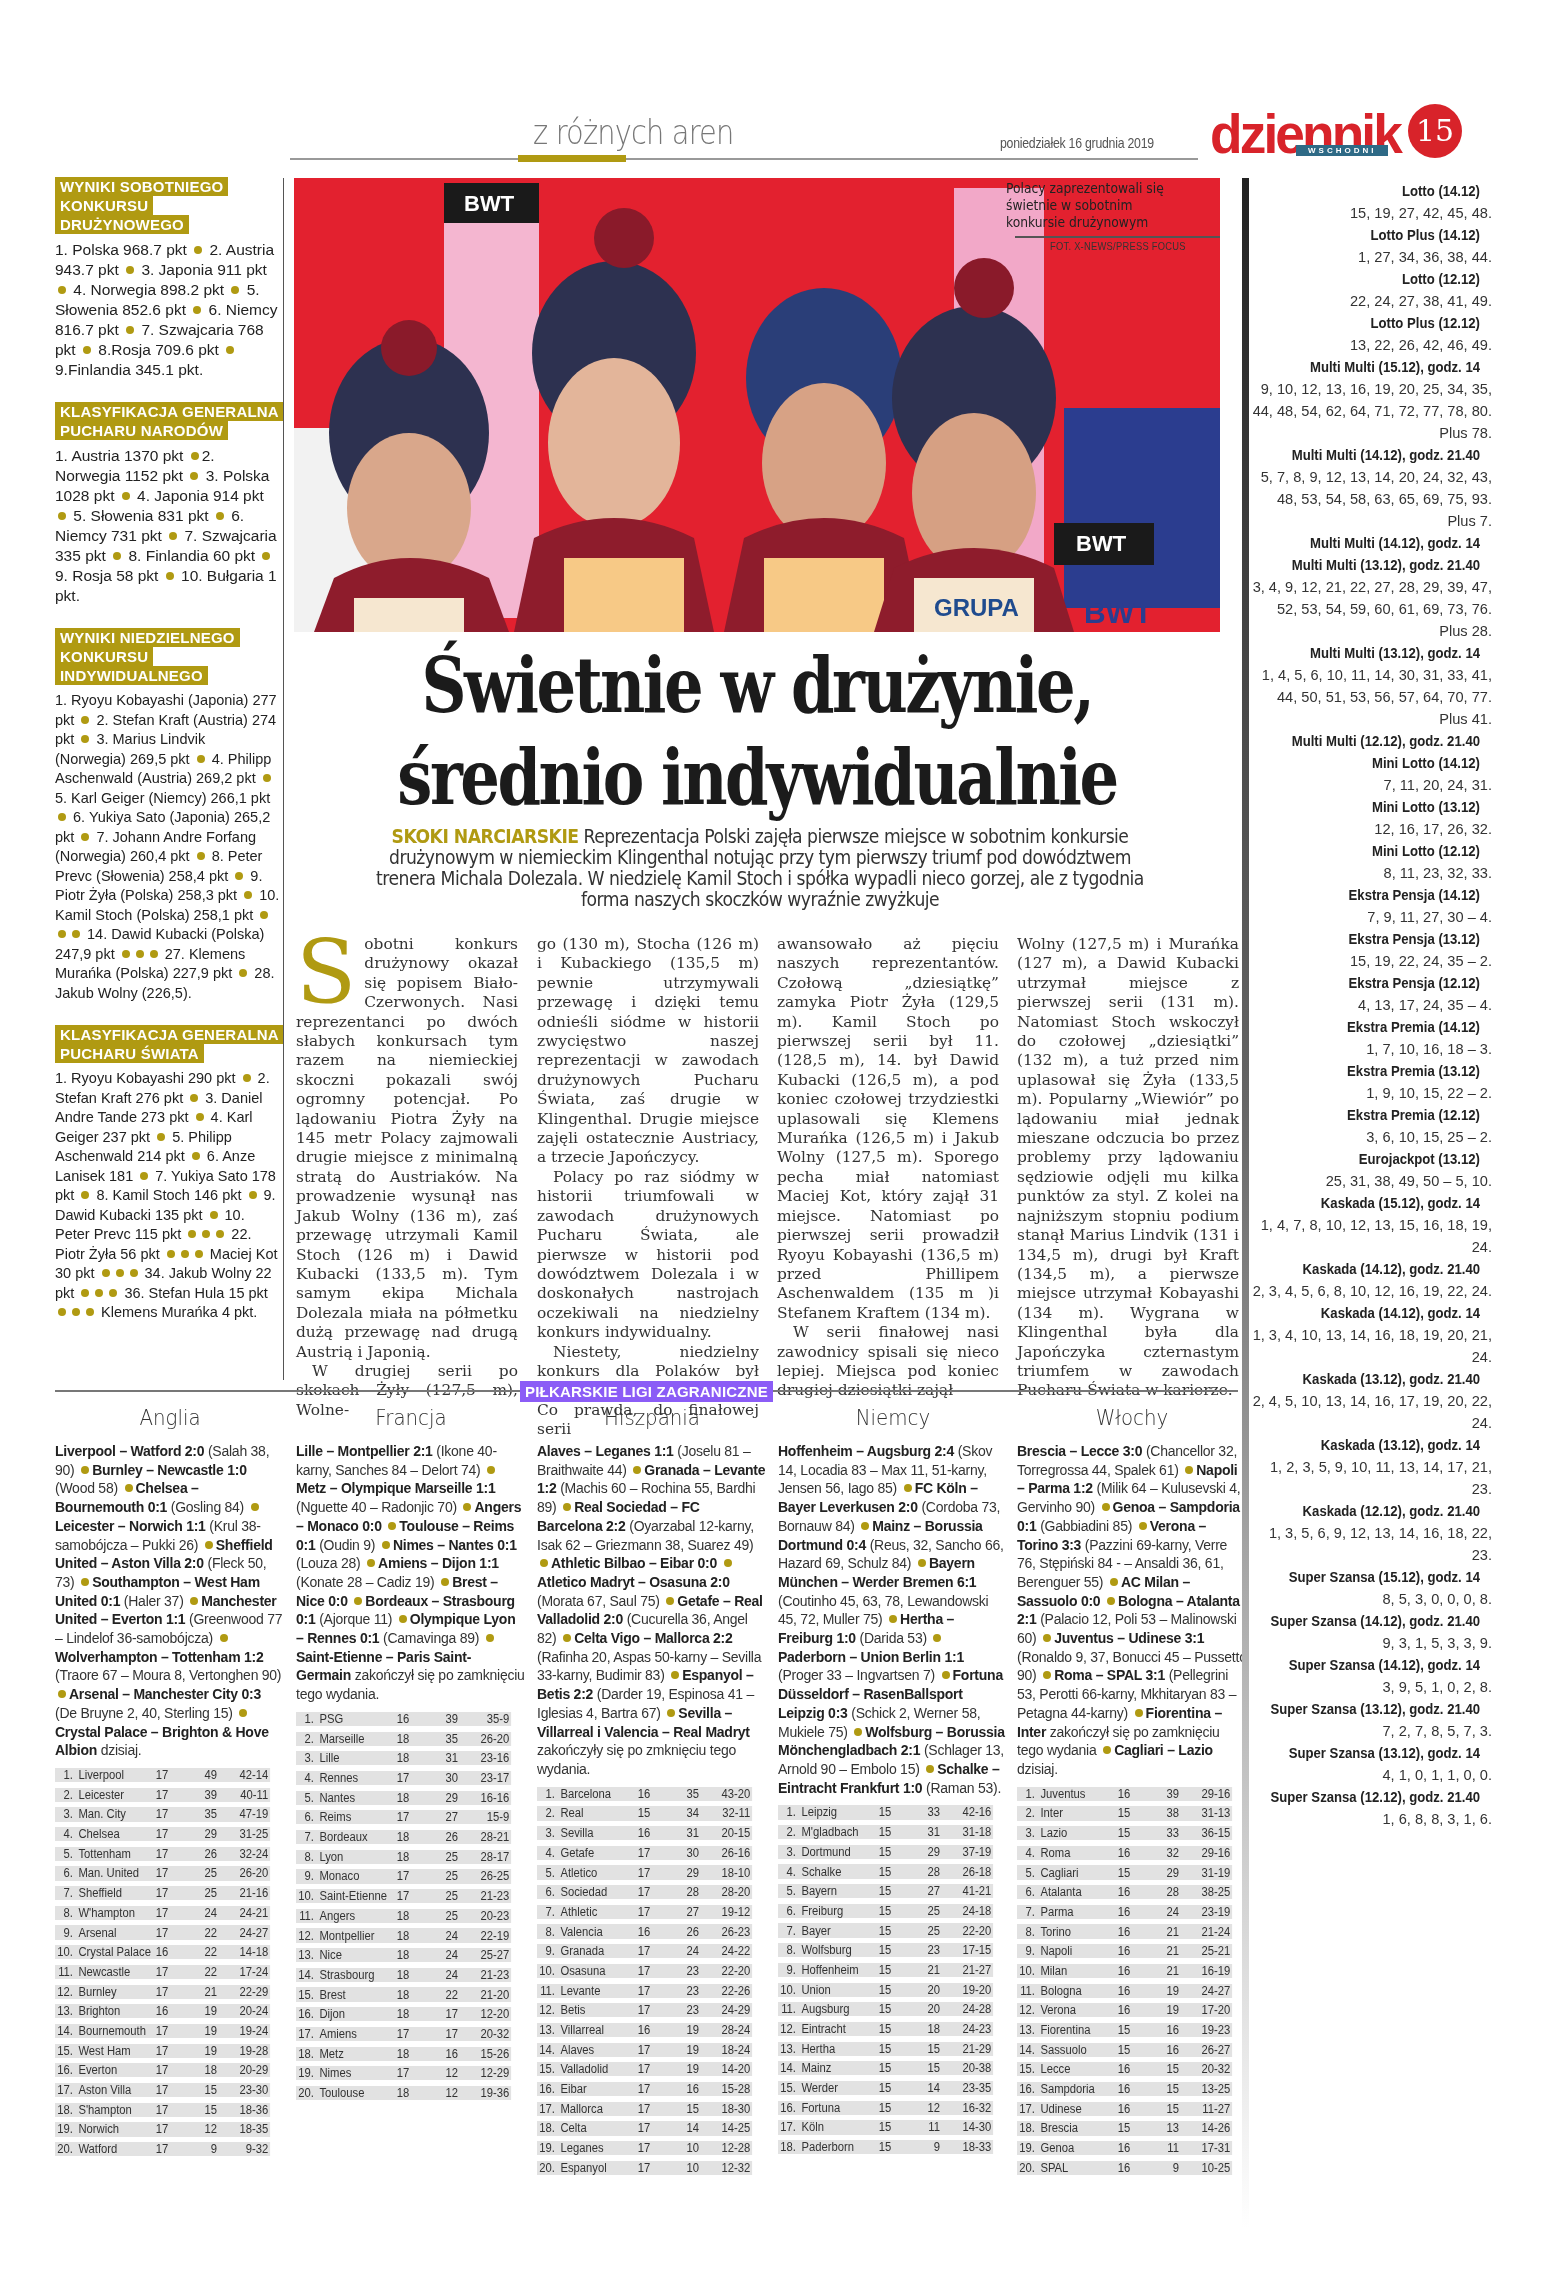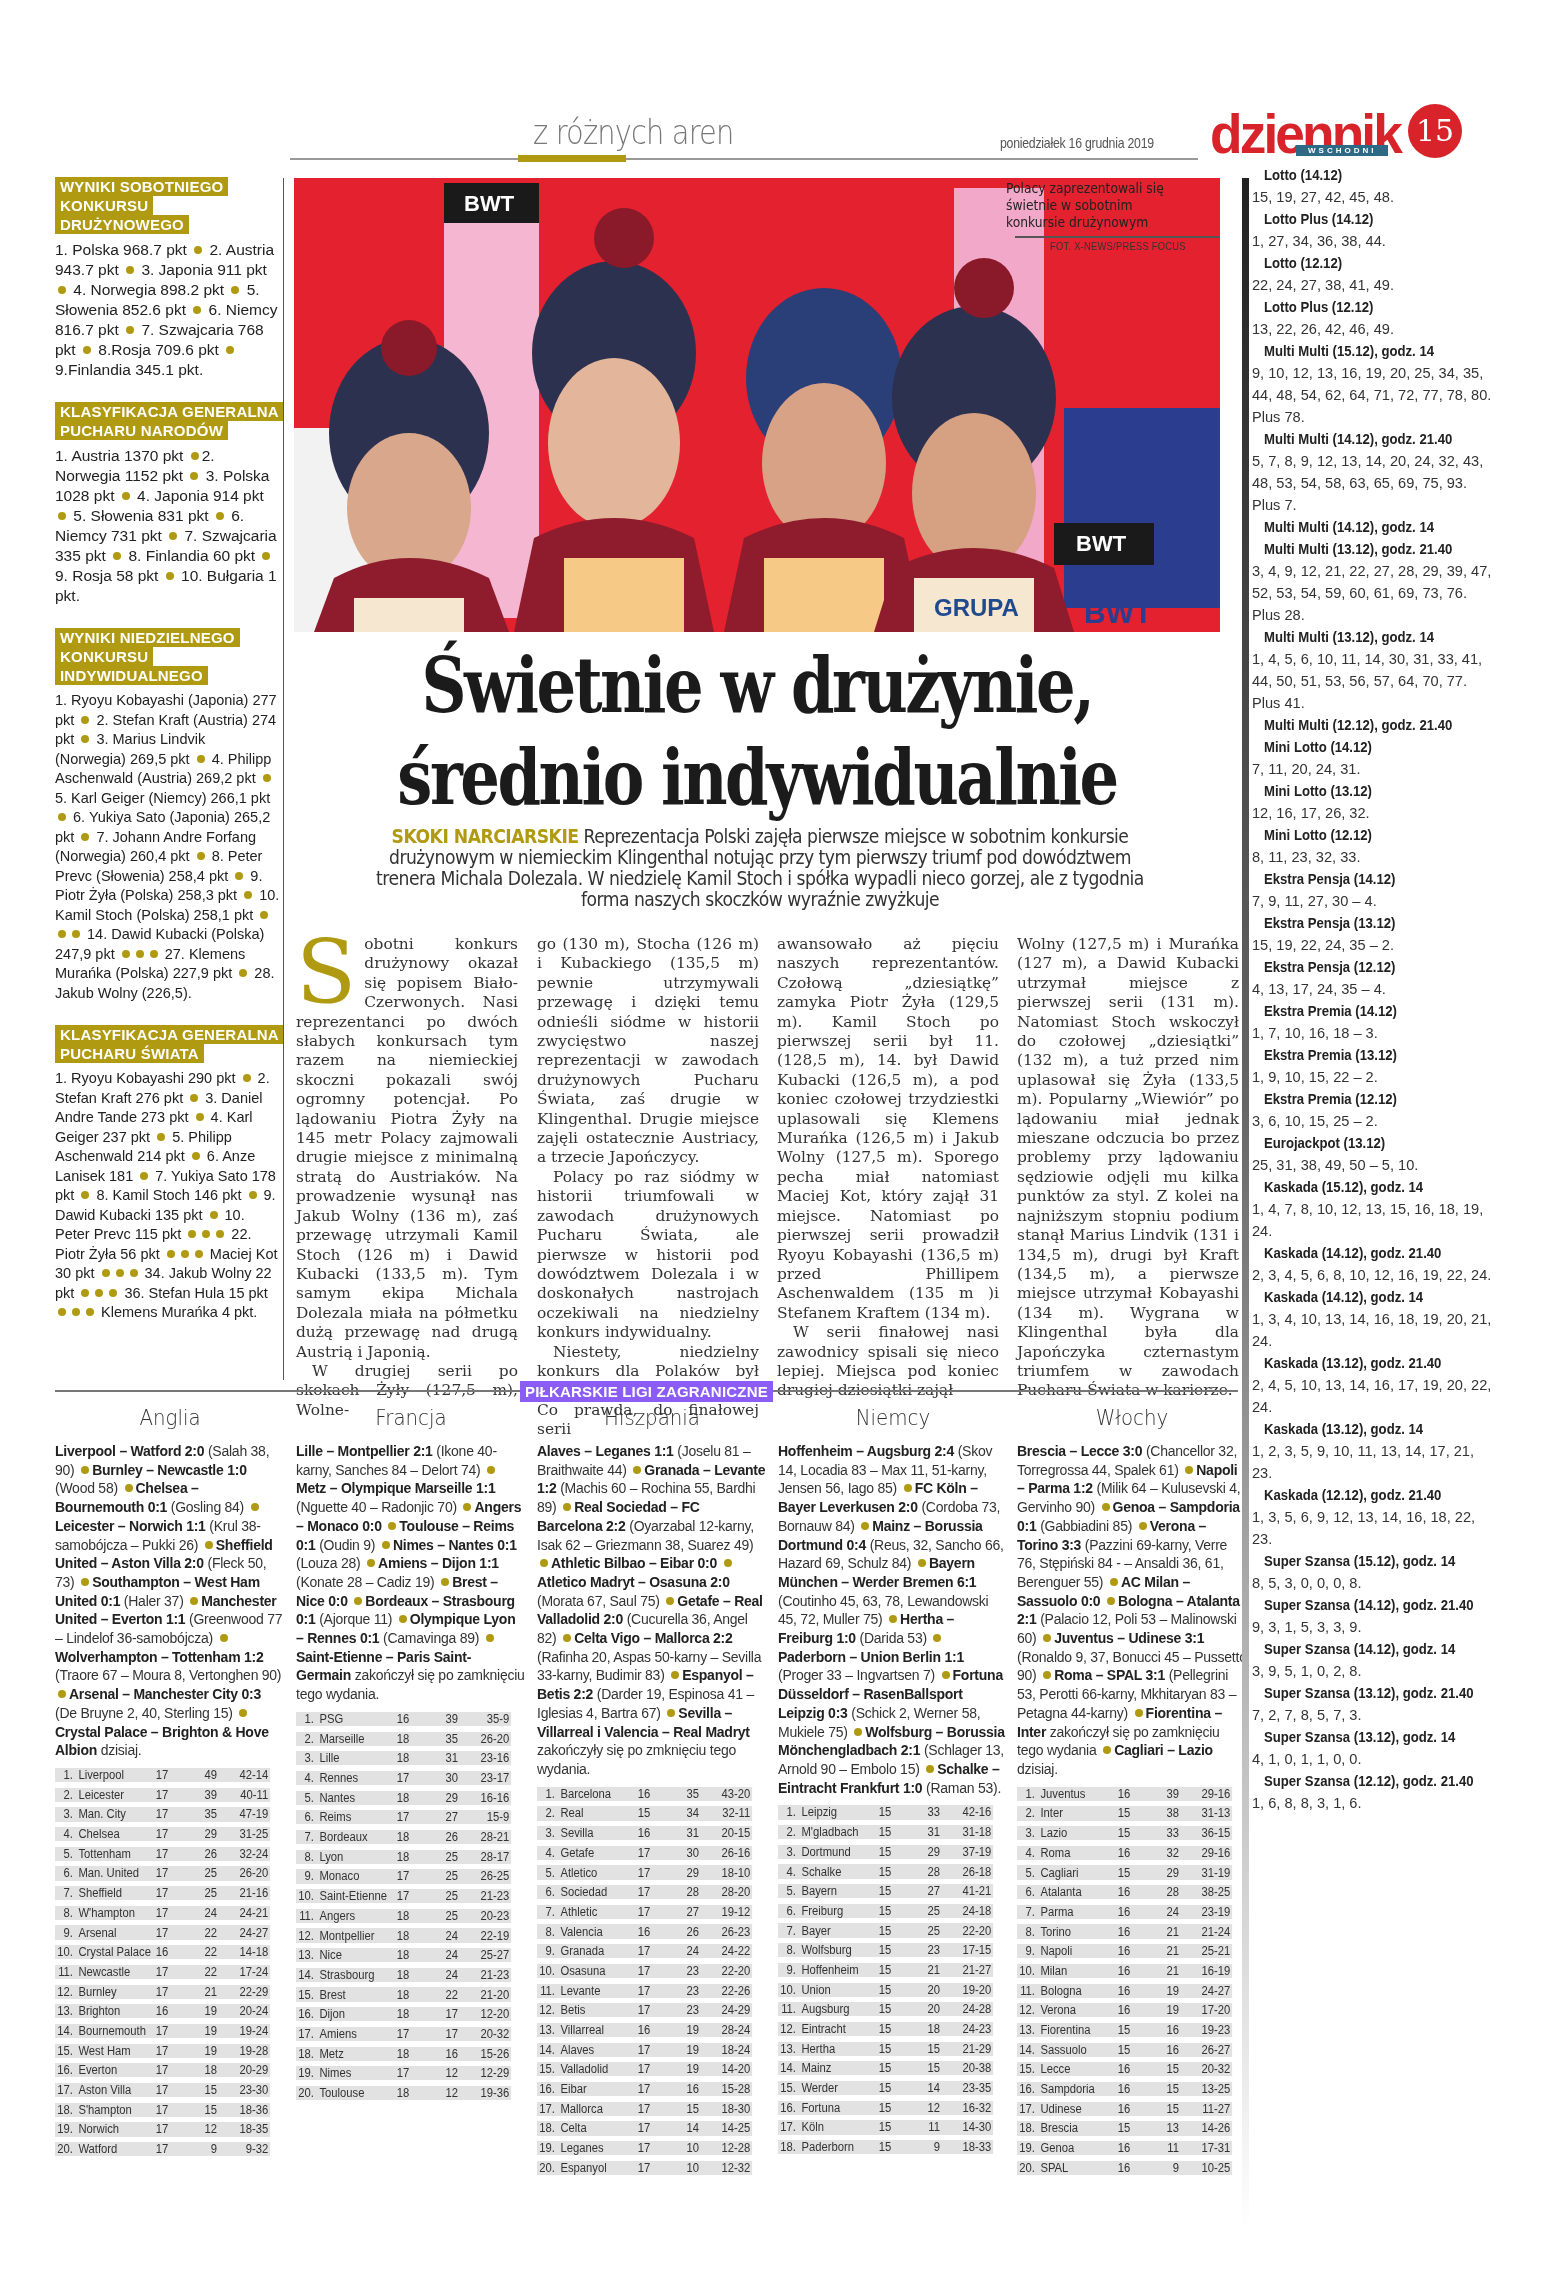--- a/index.html
+++ b/index.html
@@ -44,21 +44,21 @@
 .tbl{margin-top:8px;width:215px;font-family:"Liberation Sans",sans-serif;font-size:12.5px;color:#333}
 .tr{display:flex;align-items:center;height:14.2px;background:#e2e2e2;margin-bottom:5.5px;transform:scaleX(.9);transform-origin:left;width:239px}
 .tr span{display:block}
 .tr .pos{width:26px;text-align:right;padding-right:6px}
 .tr .tm{width:86px}
 .tr .m{width:40px}
 .tr .p{width:28px;text-align:right}
 .tr .g{width:59px;text-align:right;padding-right:2px}
 
 #lotto-bar{position:absolute;left:1242px;top:178px;width:7px;height:2050px;background:linear-gradient(180deg,#222 0%,#666 45%,#bbb 75%,#fff 100%)}
-#lotto{position:absolute;left:1252px;top:164px;width:240px;text-align:left;font-size:14.6px;line-height:22px;color:#333}
+#lotto{position:absolute;left:1252px;top:180px;width:240px;text-align:right;font-size:14.6px;line-height:22px;color:#333}
 #lotto .ln{font-weight:700;color:#222;transform:scaleX(.9)}
 </style>
 </head>
 <body>
 
 <div id="hdr-section">z różnych aren</div>
 <div id="hdr-line"></div>
 <div id="hdr-goldbar"></div>
 <div id="hdr-date">poniedziałek 16 grudnia 2019</div>
 <div id="hdr-logo">dziennik</div>

